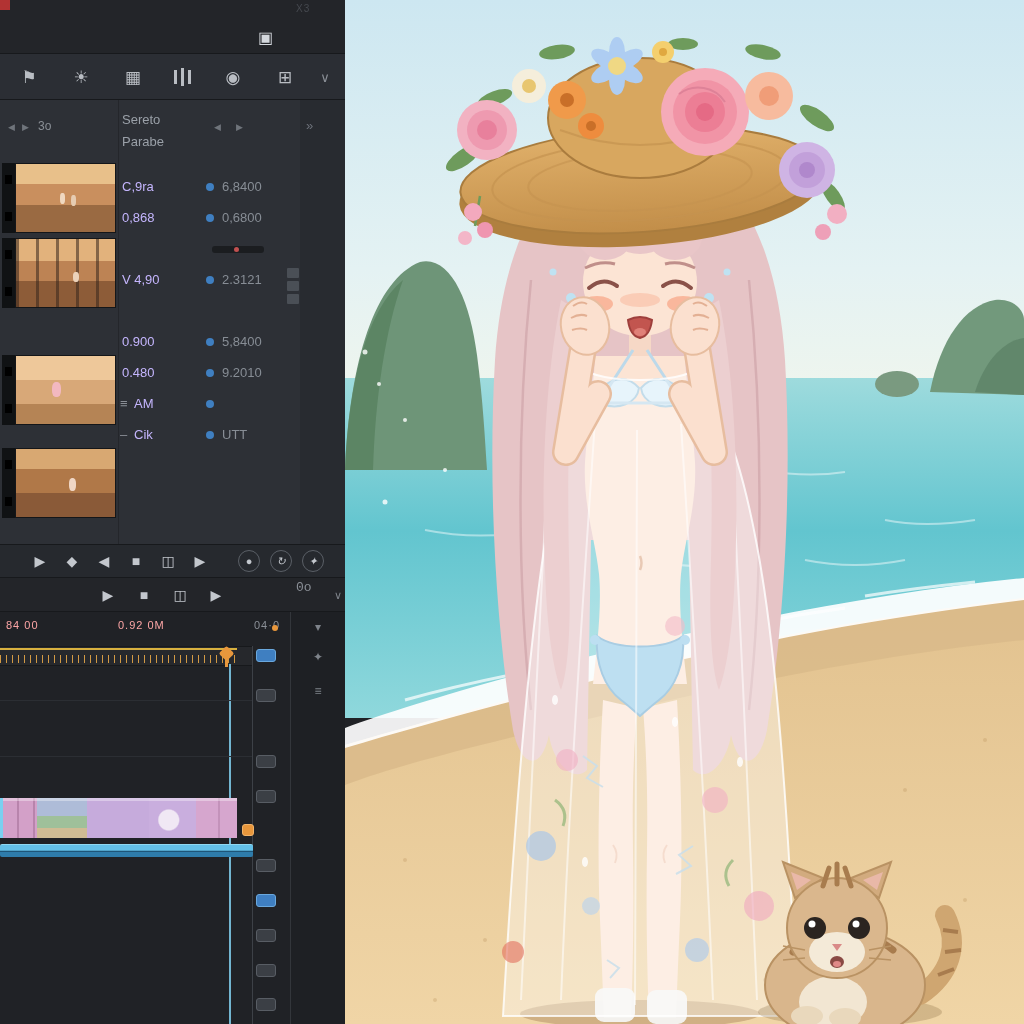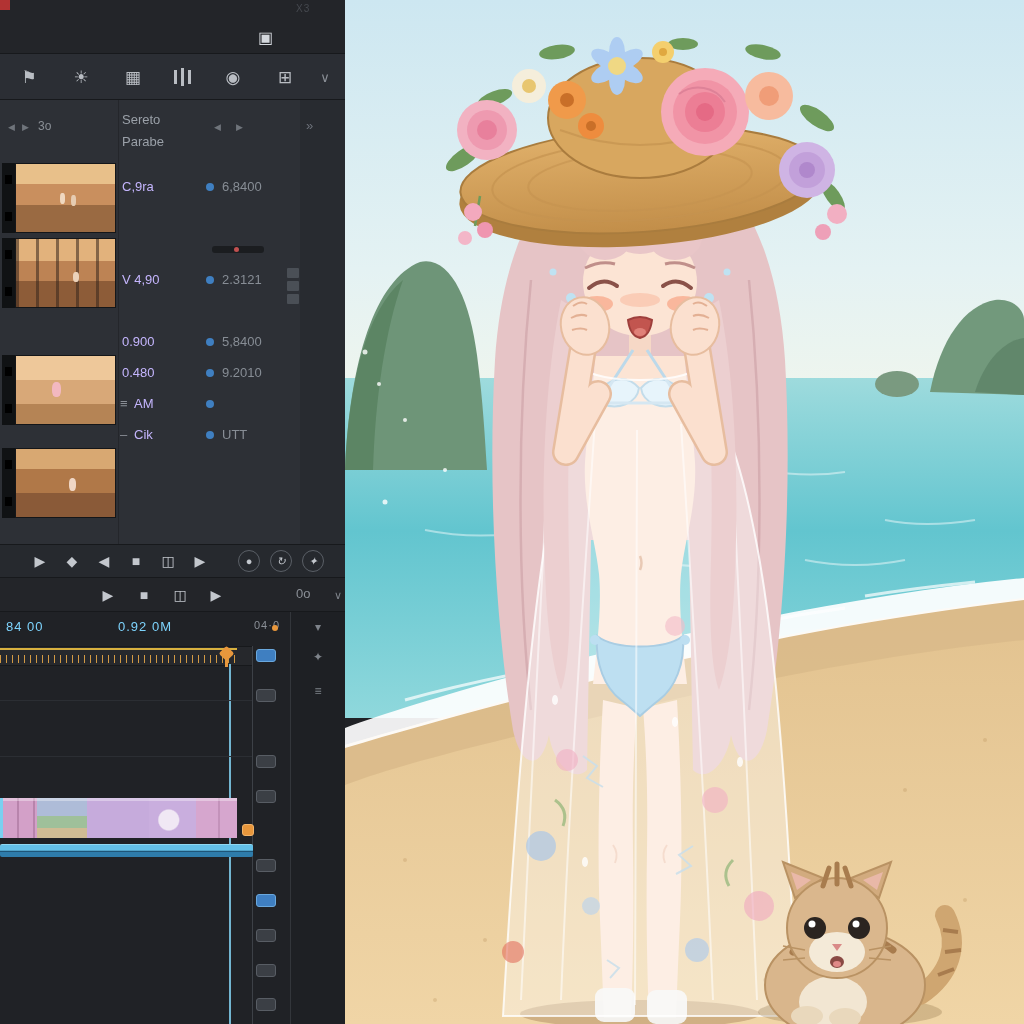--- a/index.html
+++ b/index.html
@@ -51,23 +51,23 @@
   .big-slider{position:absolute;left:120px;top:478px;width:162px;height:17px;border:2px solid #596068;border-radius:9px;background:#1f2125;}
   .big-slider i{position:absolute;left:34px;top:3px;width:8px;height:8px;border-radius:50%;background:#d7dbe0;}
   .foot-name{position:absolute;left:122px;top:509px;background:#2a5f9e;color:#e8edf3;font-size:13px;padding:1px 5px;border-radius:2px;}
   .foot-val{position:absolute;left:208px;top:511px;color:#9aa0a8;font-size:13px;}
   .foot-exp{position:absolute;left:278px;top:511px;color:#8a8f96;font-size:11px;}
   .foot-badge{position:absolute;left:314px;top:511px;color:#7f858d;font-size:12px;}
   #transport1{top:545px;height:33px;background:#26292e;border-bottom:1px solid #17191c;}
   #transport2{top:578px;height:34px;background:#232529;border-bottom:1px solid #17191c;}
   .ticon{position:absolute;top:50%;transform:translateY(-50%);color:#c3c7cd;font-size:14px;width:24px;text-align:center;}
   .circle-btn{position:absolute;top:50%;transform:translateY(-50%);width:22px;height:22px;border:1px solid #5a5f66;border-radius:50%;color:#c3c7cd;font-size:11px;line-height:20px;text-align:center;}
-  .counter{position:absolute;left:296px;top:8px;color:#8a8f96;font-size:13px;}
+  .counter{position:absolute;left:296px;top:2px;color:#8a8f96;font-size:13px;font-family:Liberation Mono, monospace;}
   #timeline{top:612px;height:412px;background:#202226;}
-  .tc{position:absolute;color:#7dd3fc;font-size:13px;letter-spacing:1px;top:7px;}
+  .tc{position:absolute;color:#fca5a5;font-size:11px;letter-spacing:1px;top:7px;}
   .kdot{position:absolute;left:272px;top:13px;width:6px;height:6px;border-radius:50%;background:#e8973c;}
   .ruler{position:absolute;left:0;top:34px;width:252px;height:20px;background:#26282c;border-top:1px solid #17191c;border-bottom:1px solid #17191c;}
   .ruler::before{content:"";position:absolute;left:0;bottom:2px;width:237px;height:8px;
     background:repeating-linear-gradient(90deg,rgba(220,160,70,.95) 0 1px,transparent 1px 6px);}
   .ruler::after{content:"";position:absolute;left:0;top:1px;width:237px;height:2px;background:#d8b13f;}
   .pin{position:absolute;left:221px;top:36px;width:11px;height:11px;background:#e8973c;transform:rotate(45deg);border-radius:2px;}
   .pin-stem{position:absolute;left:225px;top:46px;width:3px;height:9px;background:#e8973c;}
   .playline{position:absolute;left:229px;top:52px;width:2px;height:360px;background:rgba(130,208,240,.85);}
   .vdiv1{position:absolute;left:252px;top:34px;bottom:0;width:1px;background:#3d4147;}
   .vdiv2{position:absolute;left:290px;top:0;bottom:0;width:1px;background:#33363b;}
@@ -170,20 +170,25 @@
         <div class="photo">
             <i class="fig"></i>
           </div>
       </div>
 
       <div class="prow noprefix" style="top:72px">
         <span class="plabel">C,9ra</span>
         <span class="pdot"></span>
         <span class="pval">6,8400</span>
       </div>
+      <div class="prow noprefix" style="top:103px">
+        <span class="plabel">0,868</span>
+        <span class="pdot"></span>
+        <span class="pval">0,6800</span>
+      </div>
       <div class="prow noprefix" style="top:165px">
         <span class="plabel">V 4,90</span>
         <span class="pdot"></span>
         <span class="pval">2.3121</span>
       </div>
       <div class="prow noprefix" style="top:227px">
         <span class="plabel">0.900</span>
         <span class="pdot"></span>
         <span class="pval">5,8400</span>
       </div>

